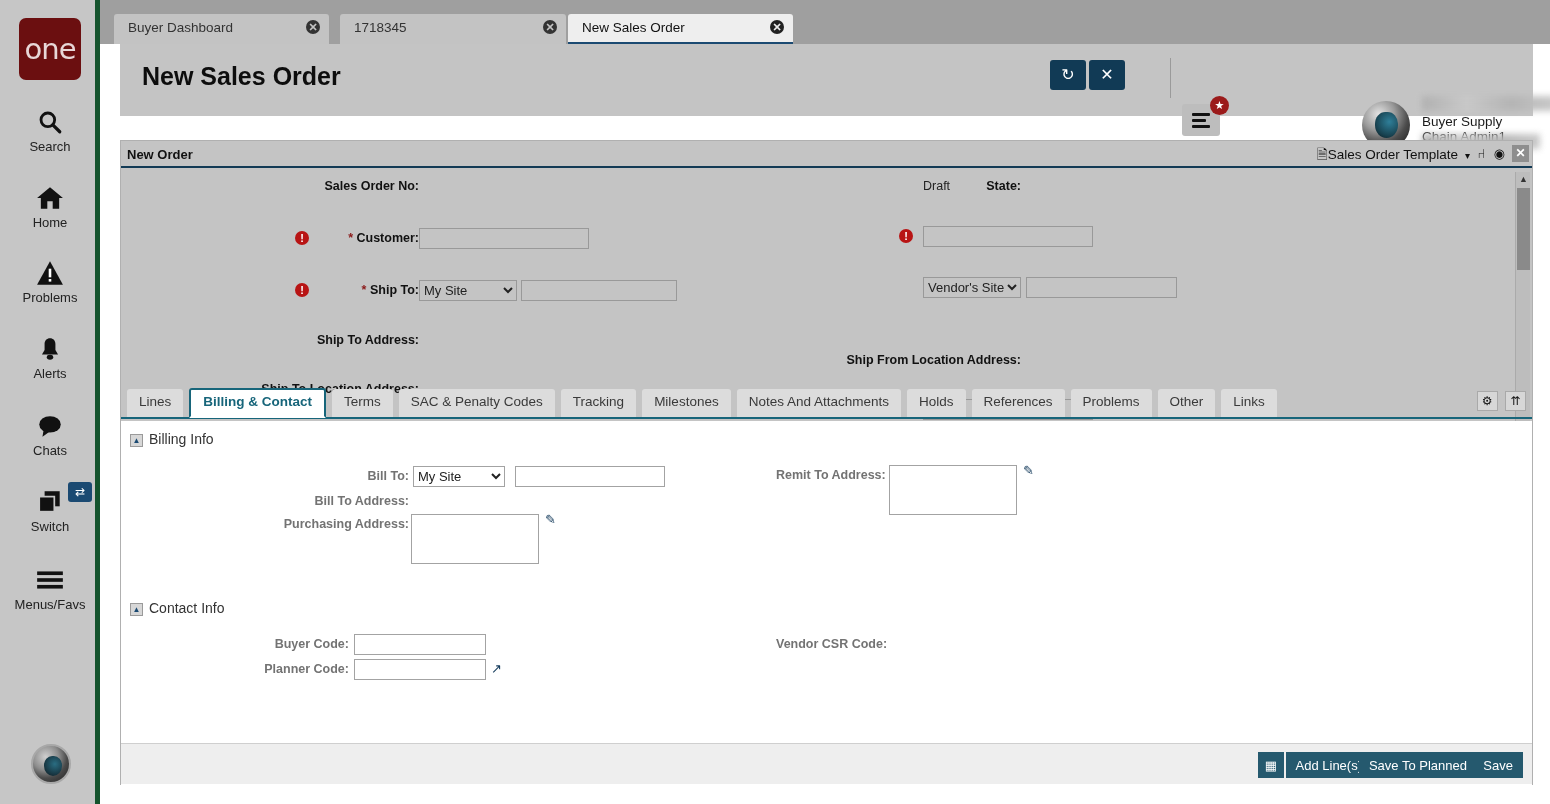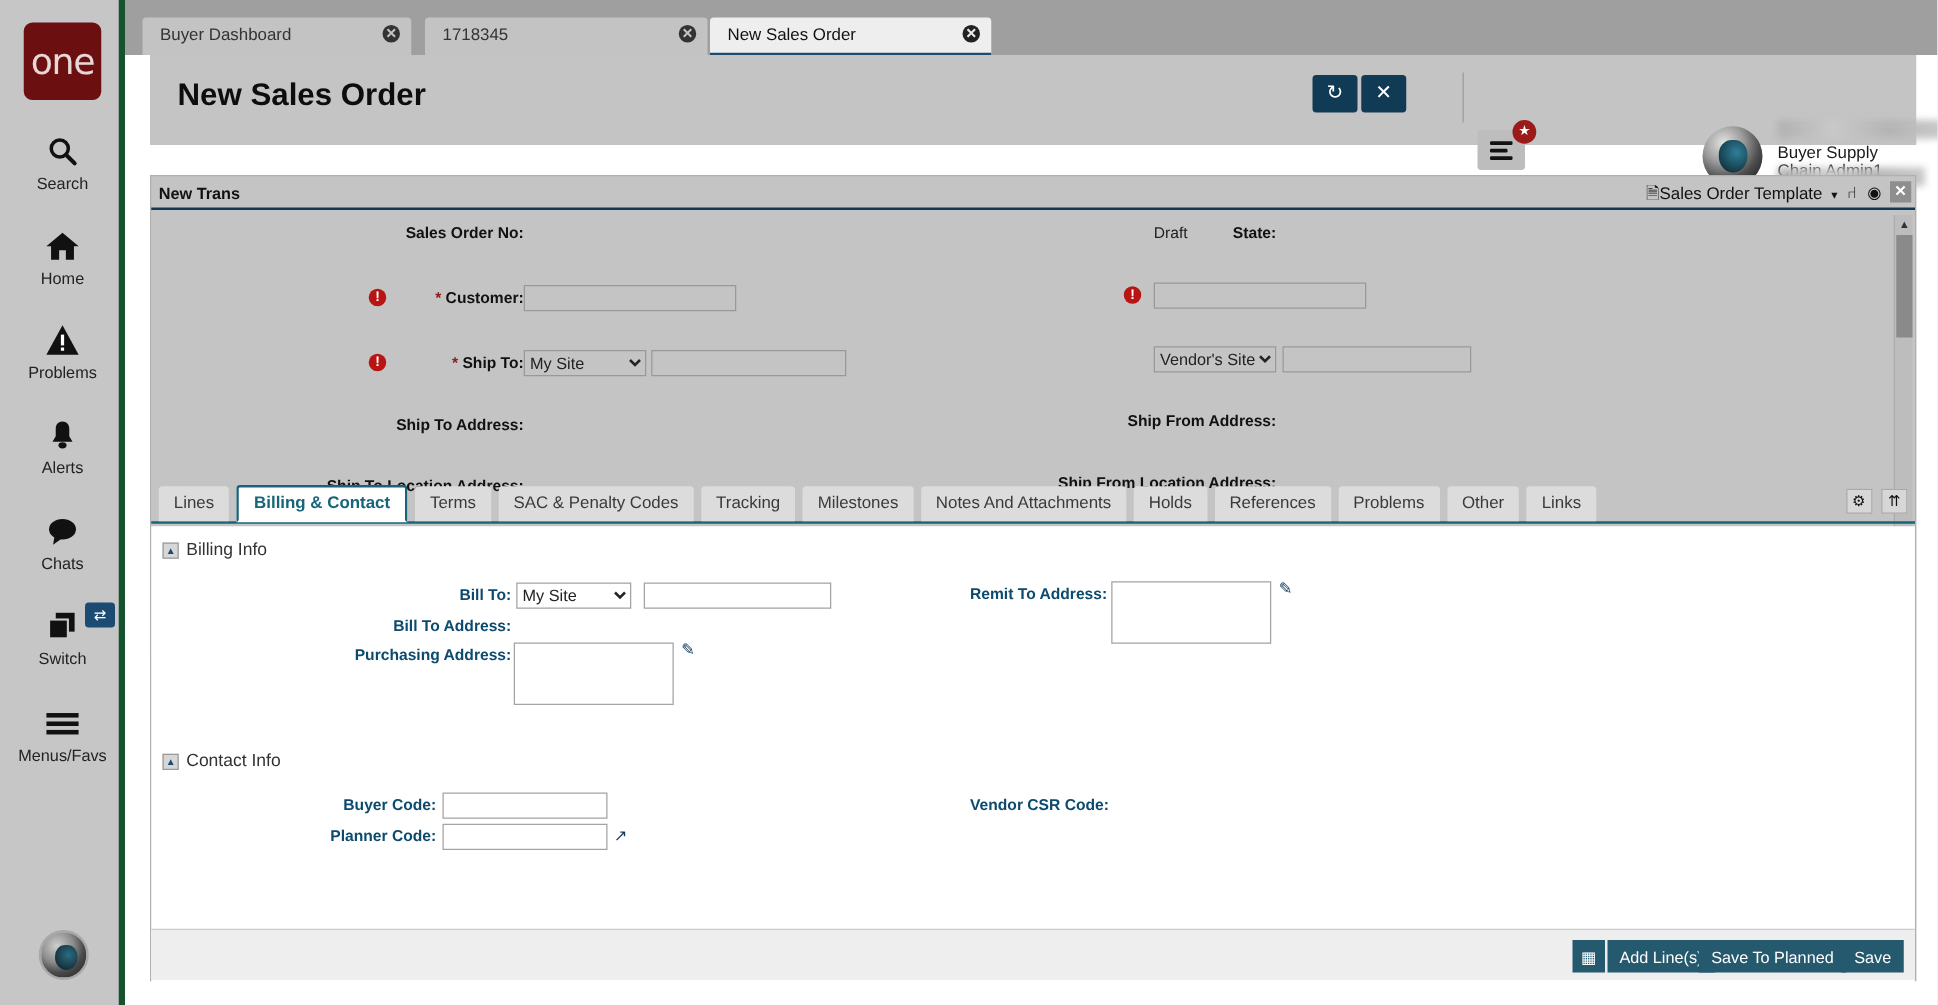--- a/index.html
+++ b/index.html
@@ -227,21 +227,21 @@
   .sect-head { position: absolute; left: 9px; font-size: 14px; color: #333; }
   .sect-toggle {
     display: inline-block; width: 13px; height: 13px; background: #d7d7d7;
     border: 1px solid #9a9a9a; text-align: center; line-height: 11px;
     font-size: 8px; color: #1b4a72; cursor: pointer; vertical-align: 1px;
   }
   .sect-head .t { margin-left: 6px; }
 
   .brow { position: absolute; height: 24px; }
   .blabel {
-    position: absolute; top: 3px; font-size: 12.5px; font-weight: bold; color: #0c4a6e;
+    position: absolute; top: 3px; font-size: 12.5px; font-weight: bold; color: #737373;
     white-space: nowrap; text-align: right;
   }
   .binput {
     position: absolute; top: 0; height: 21px; background: #fff;
     border: 1px solid #a3a3a3; font-size: 13px; color: #222; padding: 0 4px;
     font-family: "Liberation Sans", sans-serif;
   }
   .bsel {
     position: absolute; top: 0; height: 21px; background: #fff;
     border: 1px solid #a3a3a3; font-size: 13px; color: #222;
@@ -391,21 +391,21 @@
     <div id="user-avatar"></div>
     <div class="blurline" id="blur-top"></div>
     <div id="username">Buyer Supply Chain Admin1</div>
     <div class="blurline" id="blur-bot"></div>
 
   </div>
 
   <div id="card">
 
     <div id="card-head">
-      <div id="card-title">New Trans</div>
+      <div id="card-title">New Order</div>
       <div id="tpl-wrap">
         <span>🗎</span><span>Sales Order Template</span><span class="caret">▾</span>
       </div>
       <div class="head-ico" id="ico-hier">⑁</div>
       <div class="head-ico" id="ico-eye">◉</div>
       <div class="head-ico" id="ico-close">✕</div>
     </div>
 
     <div id="formregion">
 
@@ -464,23 +464,20 @@
         </div>
 
         <div class="frow" style="top:55px">
           <span class="flabel">Ship From:</span>
           <select class="fsel" style="left:162px; width:98px">
             <option>Vendor's Site</option>
           </select>
           <input class="finput" style="left: 265px; width: 151px;" value="">
         </div>
 
-        <div class="frow" style="top:79px">
-          <span class="flabel">Ship From Address:</span>
-        </div>
 
         <div class="frow" style="top:102px">
           <span class="flabel">Ship From Location Address:</span>
         </div>
 
         <div class="frow" style="top:125px">
           <span class="flabel">Contract Number:</span>
           <input class="finput" style="left: 162px; width: 170px;" value="">
         </div>
 

